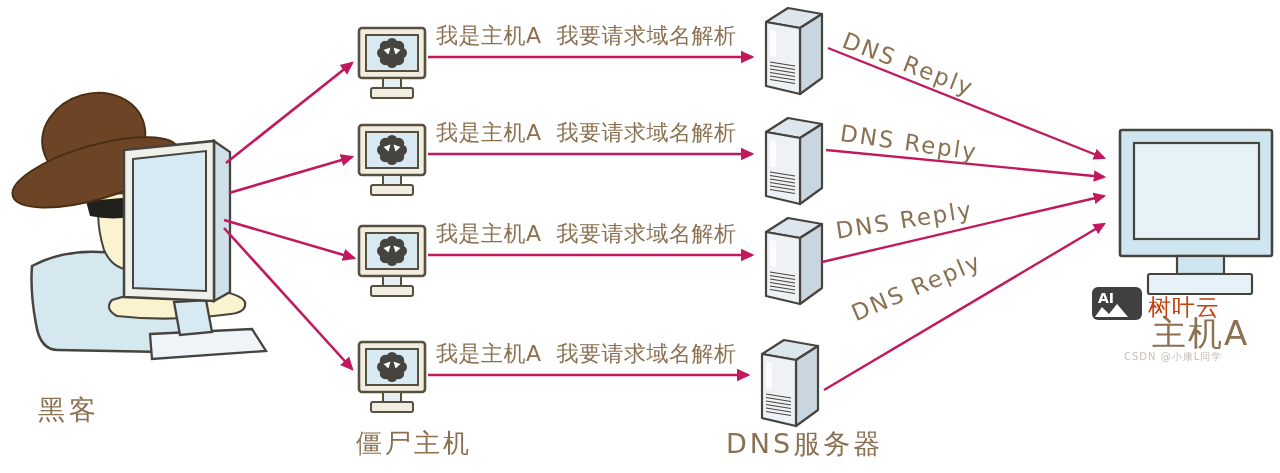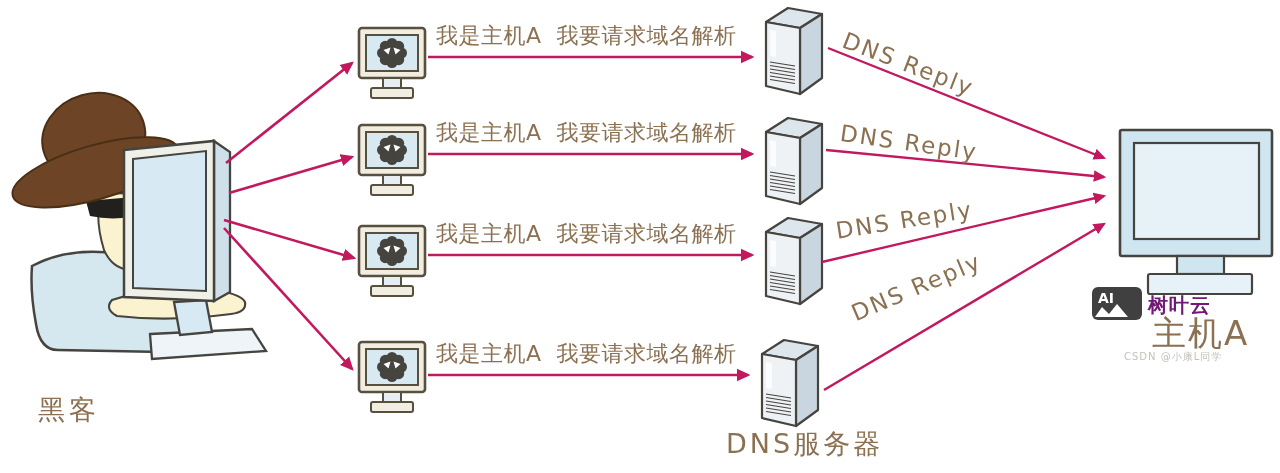--- a/index.html
+++ b/index.html
@@ -14,21 +14,21 @@
   .reply{font-size:23px;letter-spacing:2px;font-weight:500;transform-origin:left top;}
   .caption{font-size:26px;letter-spacing:3px;font-weight:500;}
   .hacker-label{font-size:27px;letter-spacing:4px;}
   .dns-label{font-size:27px;letter-spacing:3px;}
   .hostA-label{font-size:34px;letter-spacing:2px;}
   
   .wm{position:absolute;right:8px;bottom:6px;width:180px;height:50px;}
   .wm-logo{position:absolute;left:0;top:0;width:50px;height:33px;background:#404040;border-radius:6px;}
   .wm-logo .ai{position:absolute;left:6px;top:3px;color:#ffffff;font-weight:bold;font-size:14px;letter-spacing:0;}
   .wm-logo svg{position:absolute;left:3px;bottom:3px;}
-  .wm-brand{position:absolute;left:56px;top:5px;font-size:20px;font-weight:bold;color:#701a75;letter-spacing:1px;}
+  .wm-brand{position:absolute;left:56px;top:5px;font-size:23px;font-weight:normal;color:#c2410c;letter-spacing:1px;}
   .wm-credit{position:absolute;left:32px;top:36px;font-size:10px;color:#c6c0b8;letter-spacing:1px;margin-top:27px;}
 </style>
 </head>
 <body>
 
 <div class="stage">
 
   <svg class="art" width="1280" height="473" viewBox="0 0 1280 473">
     <defs>
       <marker id="ah" viewBox="0 0 10 10" refX="8.2" refY="5" markerWidth="5.2" markerHeight="5.2" orient="auto-start-reverse">
@@ -134,20 +134,21 @@
   <div class="txt req" style="left:436px;top:121px;">我是主机A  我要请求域名解析</div>
   <div class="txt req" style="left:436px;top:222px;">我是主机A  我要请求域名解析</div>
   <div class="txt req" style="left:436px;top:342px;">我是主机A  我要请求域名解析</div>
 
   <div class="txt reply" style="left:848px;top:28px;transform:rotate(21deg);">DNS Reply</div>
   <div class="txt reply" style="left:842px;top:121px;transform:rotate(8deg);">DNS Reply</div>
   <div class="txt reply" style="left:834px;top:219px;transform:rotate(-9deg);">DNS Reply</div>
   <div class="txt reply" style="left:848px;top:303px;transform:rotate(-23deg);">DNS Reply</div>
 
   <div class="txt hacker-label" style="left:38px;top:352px;margin-top:44px;">黑客</div>
+  <div class="txt caption" style="left:356px;top:430px;">僵尸主机</div>
   <div class="txt dns-label" style="left:710px;top:430px;margin-left:16px;">DNS服务器</div>
   <div class="txt hostA-label" style="left:1152px;top:316px;">主机A</div>
 
   <div class="wm">
     <div class="wm-logo">
       <span class="ai">AI</span>
       <svg width="44" height="14" viewBox="0 0 44 14">
         <path d="M0,14 L7,4 L14,11 L22,1 L33,14 Z" fill="#ffffff"></path>
       </svg>
     </div>

